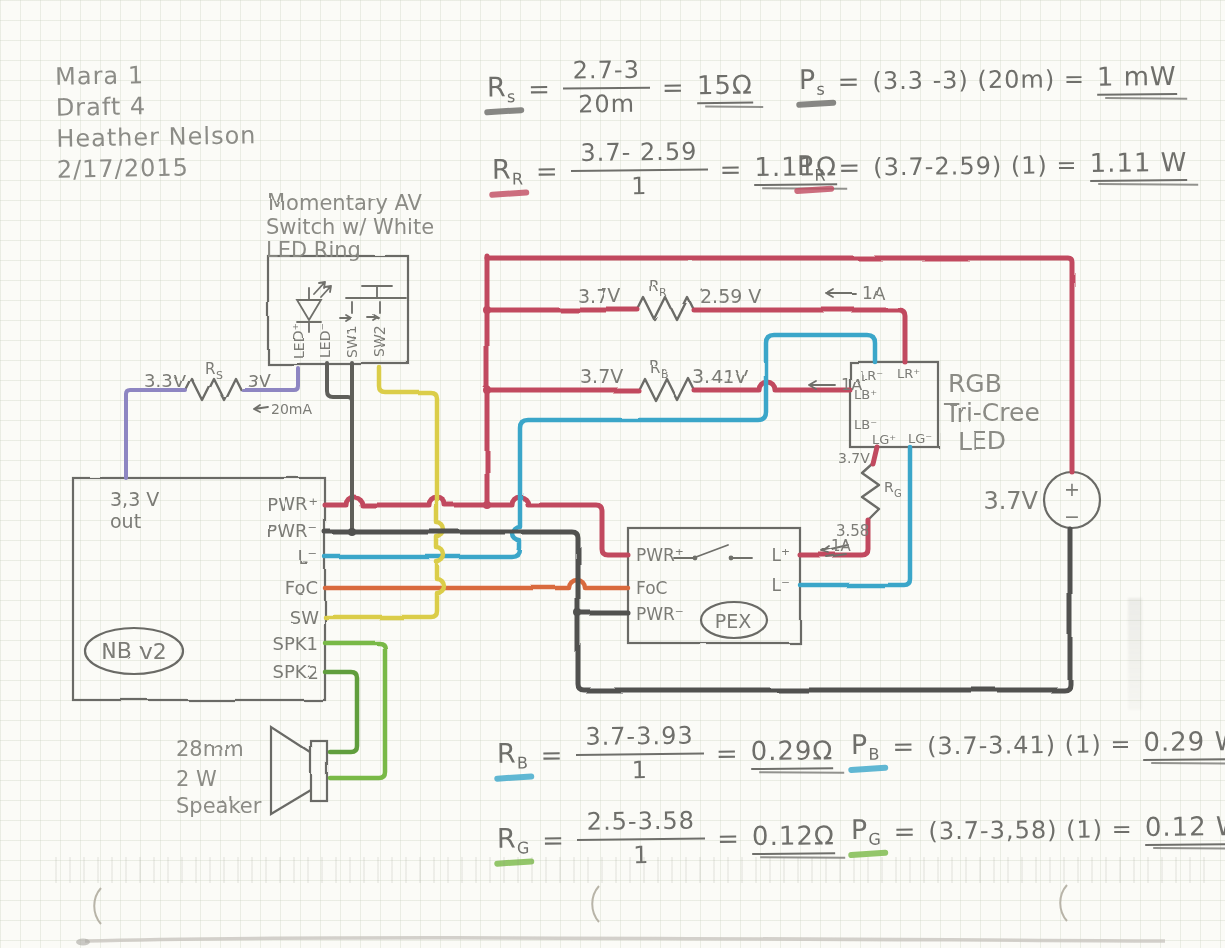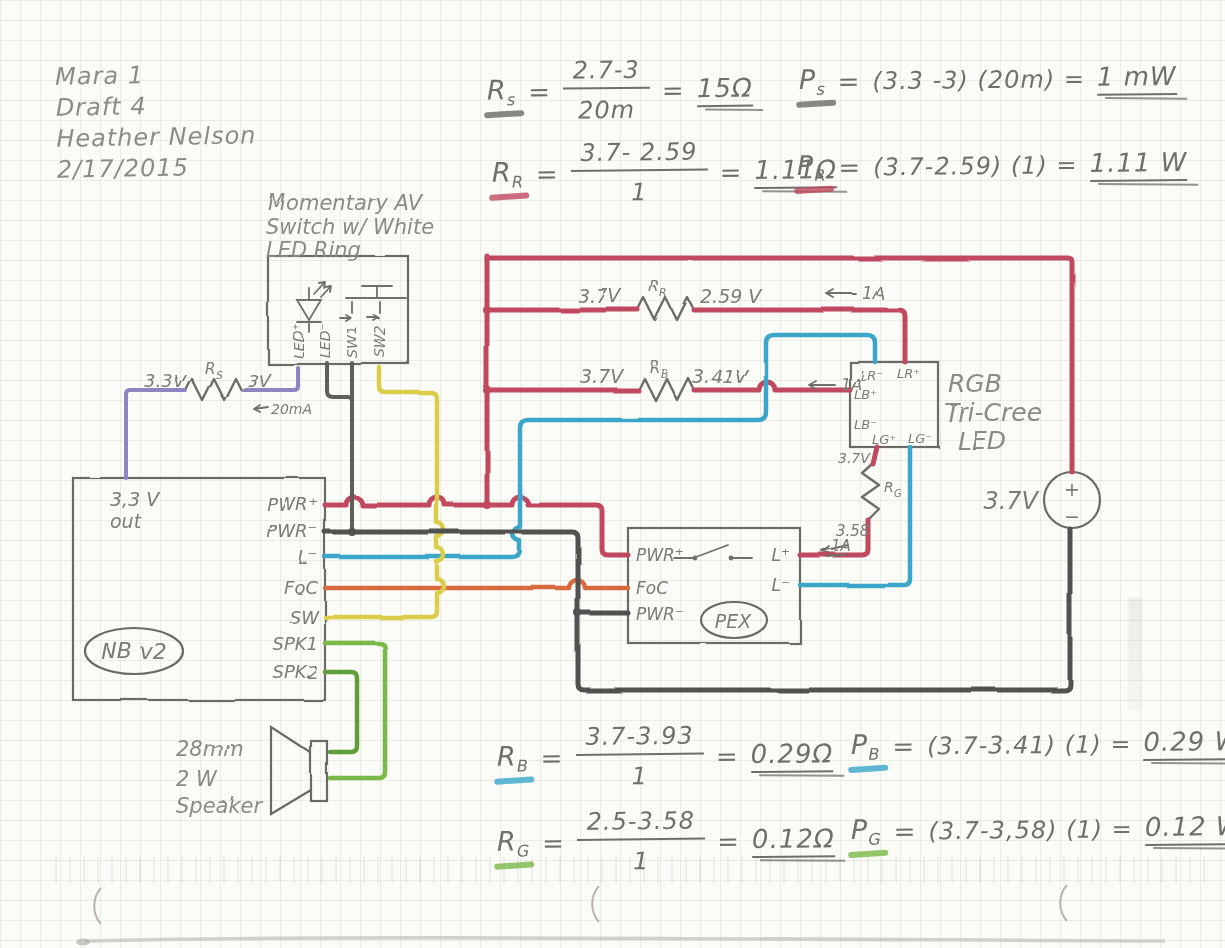--- a/index.html
+++ b/index.html
@@ -4,21 +4,20 @@
 <style>
   html,body{margin:0;padding:0;background:#e8e8e4;}
   #stage{
     position:relative;width:1225px;height:948px;overflow:hidden;
     background-color:#fbfbf7;
     background-image:
       linear-gradient(rgba(205,212,196,.38) 1px, transparent 1px),
       linear-gradient(90deg, rgba(205,212,196,.38) 1px, transparent 1px);
     background-size:20px 20px;
     font-family:"DejaVu Sans", sans-serif;
-    font-style:italic;
   }
   svg{position:absolute;left:0;top:0;}
   svg text{font-family:"DejaVu Sans", sans-serif;}
   .bx{stroke:#6a6a66;stroke-width:2.2;fill:none;}
   .pg{stroke:#6f6f6b;stroke-width:1.8;fill:none;stroke-linecap:round;}
   .zz{stroke:#6c6c68;stroke-width:2.4;fill:none;stroke-linejoin:round;stroke-linecap:round;}
   .w{fill:none;stroke-linecap:round;stroke-linejoin:round;}
   .tx{fill:#7b7b76;}
   .tx2{fill:#8b8b85;}
   
@@ -29,21 +28,21 @@
   
   .eq{
     position:absolute;display:flex;align-items:center;gap:12px;
     font-size:26px;color:#6f6f6b;letter-spacing:1px;transform:rotate(-0.6deg);white-space:nowrap;
   }
   .eq .lbl{position:relative;font-size:27px;}
   .eq .sub{font-size:16px;vertical-align:-6px;}
   .eq .mark{position:absolute;left:-3px;bottom:-8px;width:40px;height:6px;border-radius:3px;opacity:.8;transform:rotate(-3deg);display:block;}
   .frac{display:inline-flex;flex-direction:column;align-items:center;line-height:1.15;font-size:24px;}
   .frac .num{padding:0 10px 2px;border-bottom:2px solid #6f6f6b;}
-  .frac .den{padding-top:8px;}
+  .frac .den{padding-top:2px;}
   .result{position:relative;padding-bottom:2px;border-bottom:2px solid #6f6f6b;}
   .result::after{content:"";position:absolute;left:8px;right:-10px;bottom:-6px;height:2px;background:#6f6f6b;opacity:.75;transform:rotate(1deg);}
   .expr{font-size:24px;}
   .bottom-ticks{
     position:absolute;left:55px;top:857px;width:1150px;height:26px;opacity:.55;
     background:repeating-linear-gradient(90deg, rgba(140,140,128,.22) 0 2px, transparent 2px 14px);
   }
   .faint-watermark{
     position:absolute;left:1128px;top:598px;width:14px;height:112px;
     background:linear-gradient(rgba(150,150,145,.14), rgba(150,150,145,.05));

